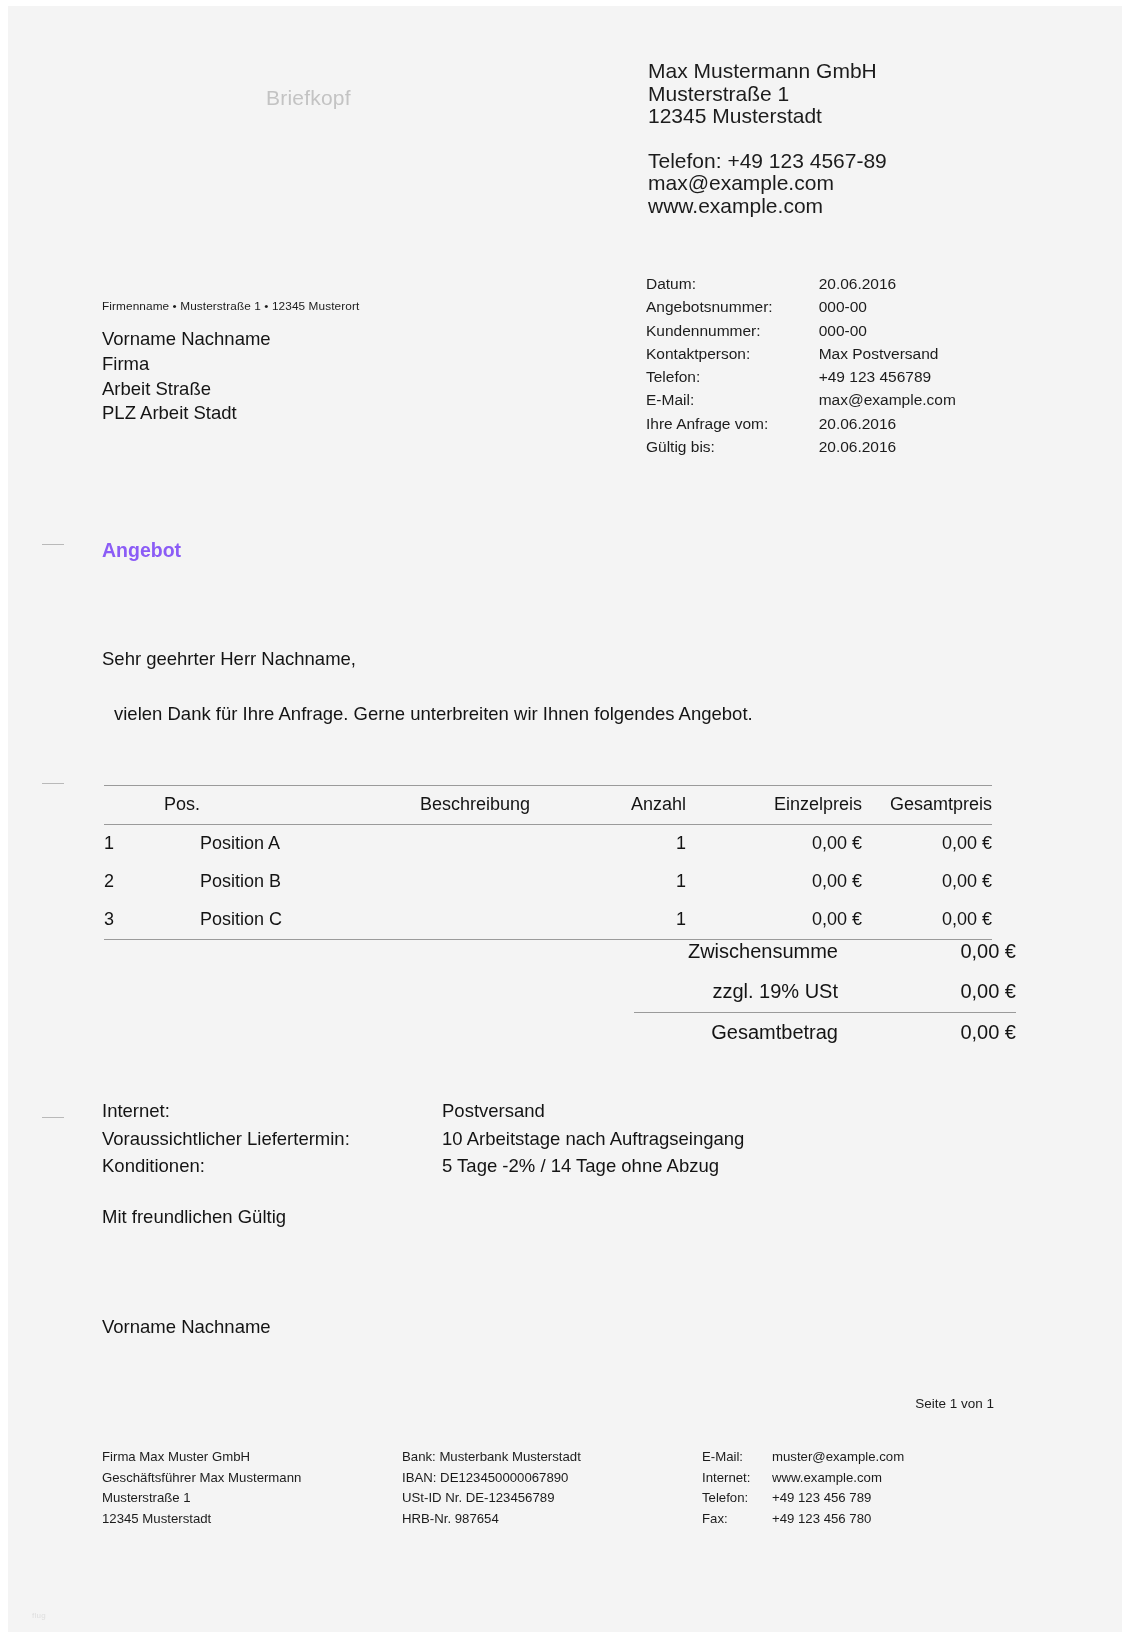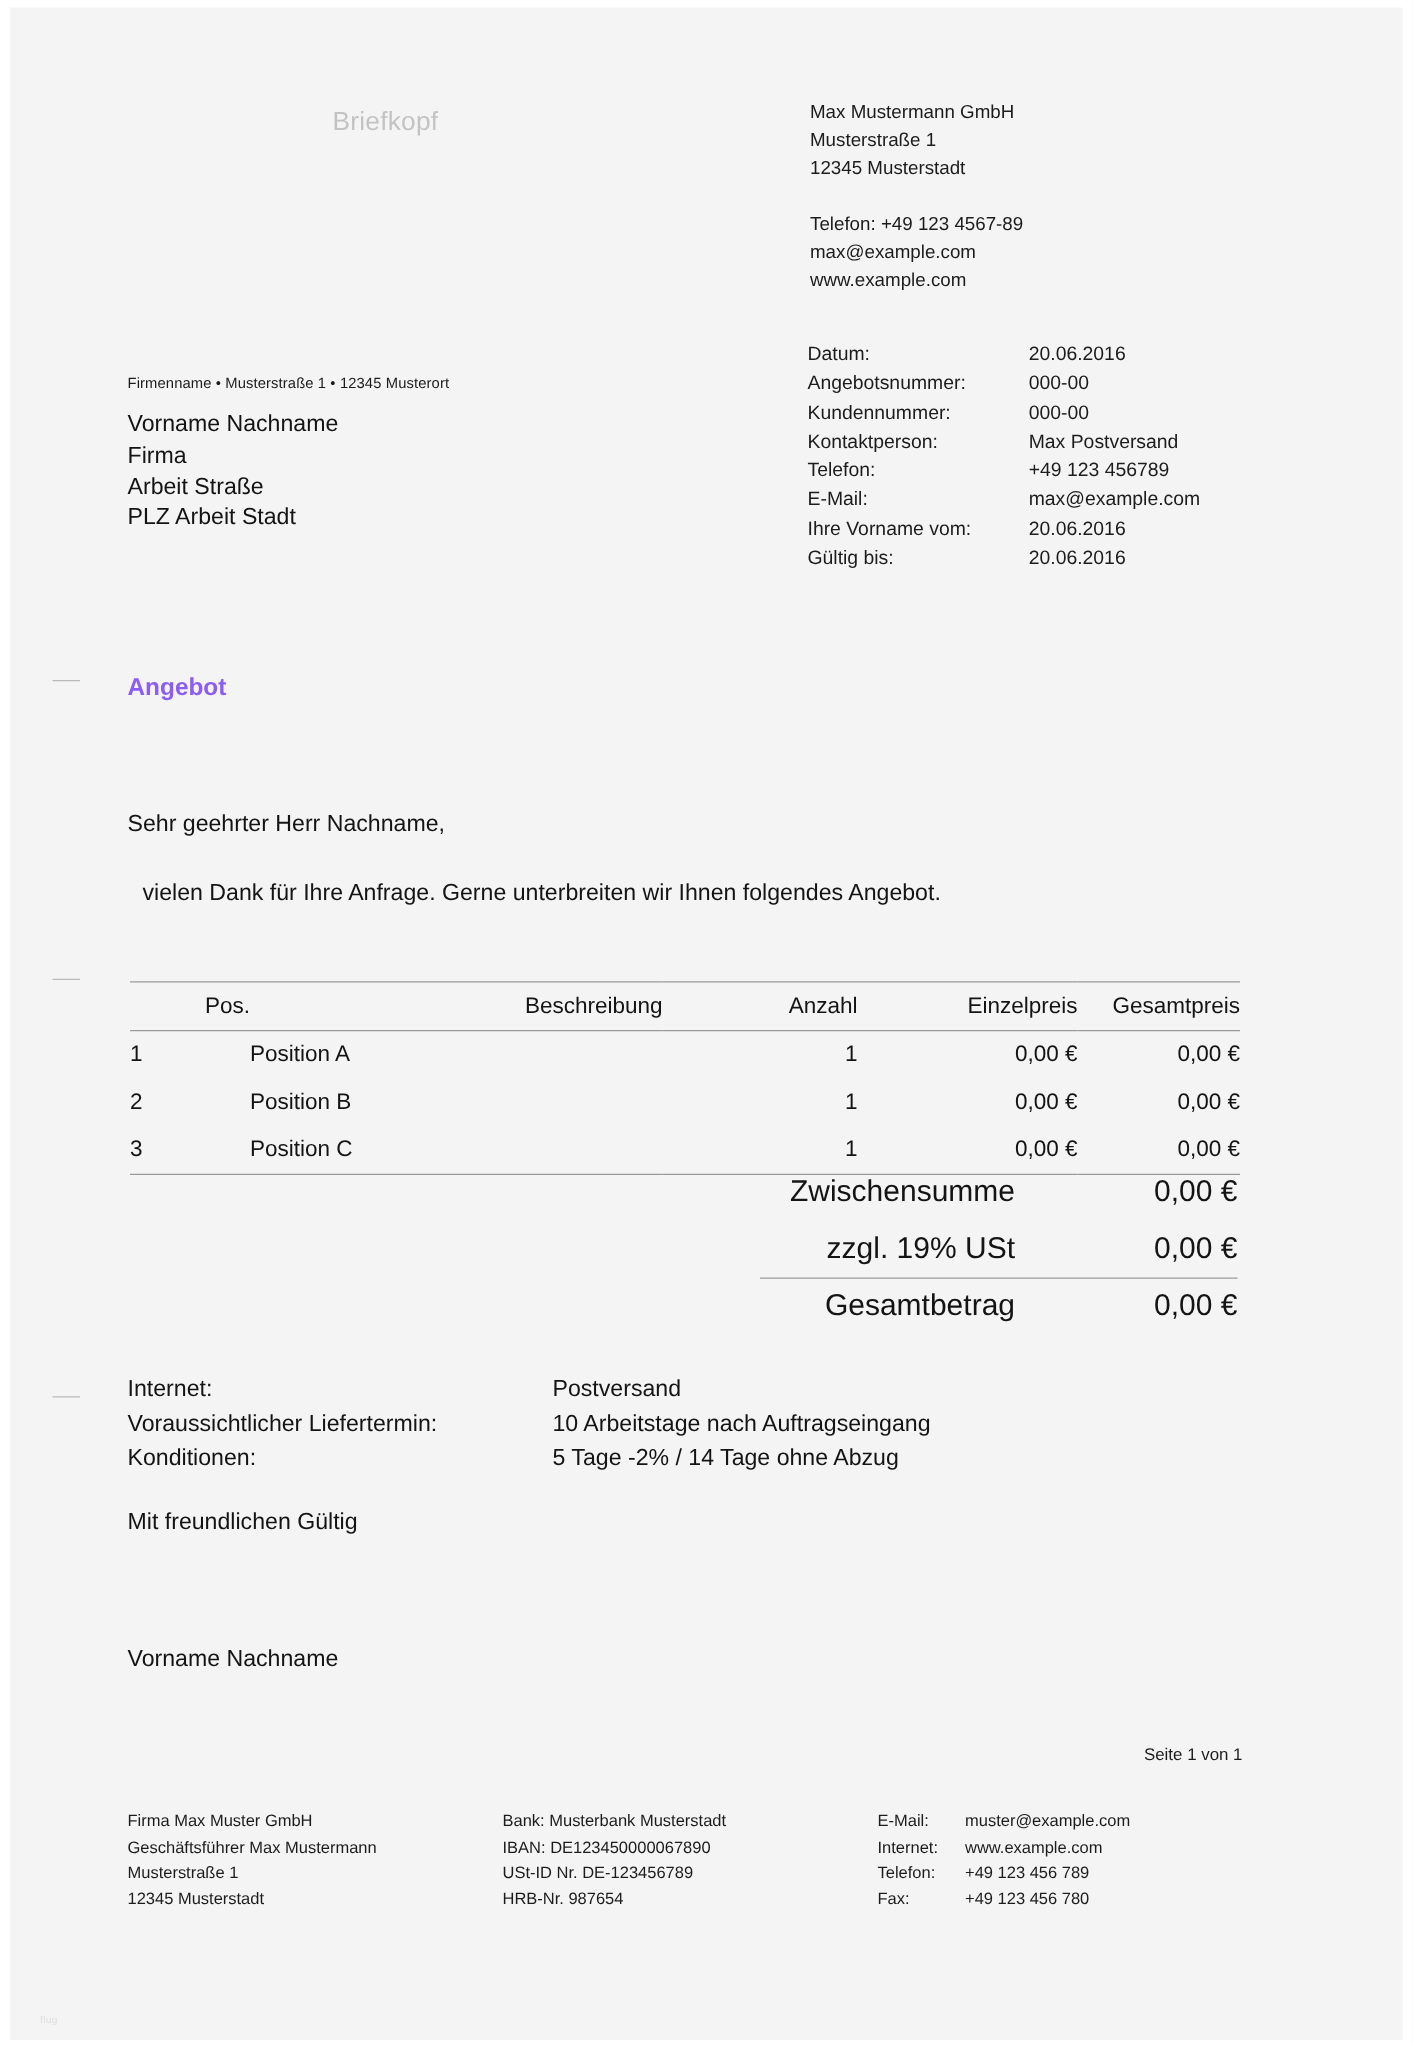--- a/index.html
+++ b/index.html
@@ -34,22 +34,22 @@
   
   .briefkopf {
     position: absolute;
     left: 266px; top: 86px;
     font-size: 21px;
     color: #c3c3c3;
     letter-spacing: .2px;
   }
   .sender-block {
     position: absolute;
-    left: 648px; top: 79px;
-    font-size: 15px;
+    left: 648px; top: 60px;
+    font-size: 21px;
     line-height: 22.5px;
     color: #1c1c1c;
   }
   .sender-block .gap { height: 22px; }
 
   
   .meta {
     position: absolute;
     left: 646px; top: 272px;
     font-size: 15.5px;
@@ -133,24 +133,24 @@
   .items tbody tr:last-child td { border-bottom: 1.3px solid #9a9a9a; }
   .c-pos   { width: 96px; text-align: left; }
   .c-desc  { width: 330px; text-align: left; }
   .c-qty   { width: 162px; text-align: right; padding-right: 6px !important; }
   .c-unit  { width: 170px; text-align: right; }
   .c-total { width: 130px; text-align: right; }
 
   
   .totals {
     position: absolute;
-    left: 608px; top: 932px;
+    left: 634px; top: 932px;
     width: 382px;
     border-collapse: collapse;
-    font-size: 24px;
+    font-size: 20px;
     color: #141414;
   }
   .totals td { padding: 8px 0 9px 0; white-space: nowrap; }
   .totals td.lbl { text-align: right; padding-right: 48px; }
   .totals td.val { text-align: right; width: 130px; }
   .totals tr.grand td { border-top: 1.3px solid #9a9a9a; }
 
   
   .conditions {
     position: absolute;
@@ -247,21 +247,21 @@
     </tr>
     <tr>
       <td class="k">Telefon:</td>
       <td class="v">+49 123 456789</td>
     </tr>
     <tr>
       <td class="k">E-Mail:</td>
       <td class="v">max@example.com</td>
     </tr>
     <tr>
-      <td class="k">Ihre Vorname vom:</td>
+      <td class="k">Ihre Anfrage vom:</td>
       <td class="v">20.06.2016</td>
     </tr>
     <tr>
       <td class="k">Gültig bis:</td>
       <td class="v">20.06.2016</td>
     </tr>
   </tbody>
     </table>
 
   <div class="sender-line">Firmenname • Musterstraße 1 • 12345 Musterort</div>

